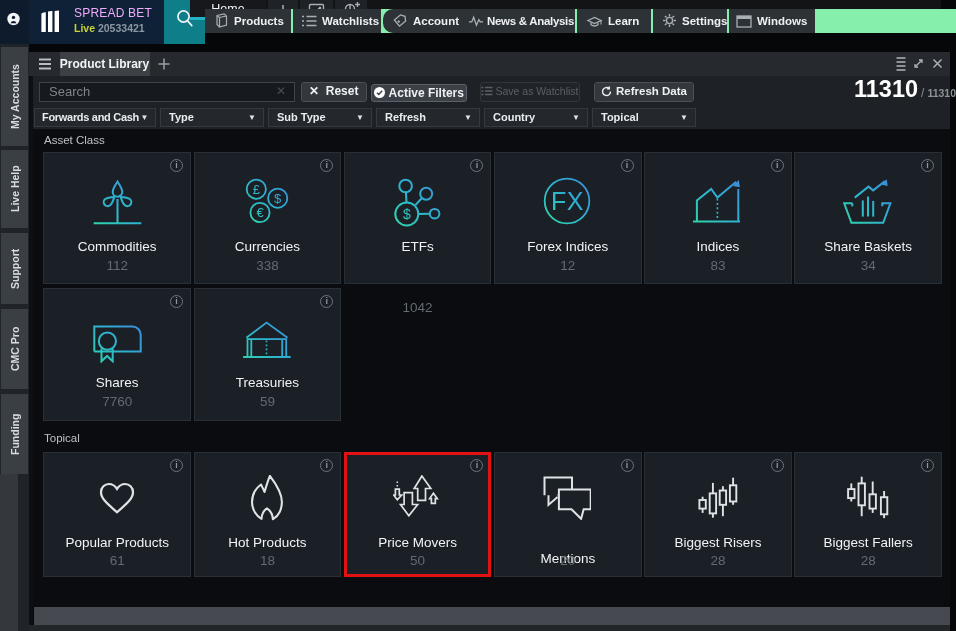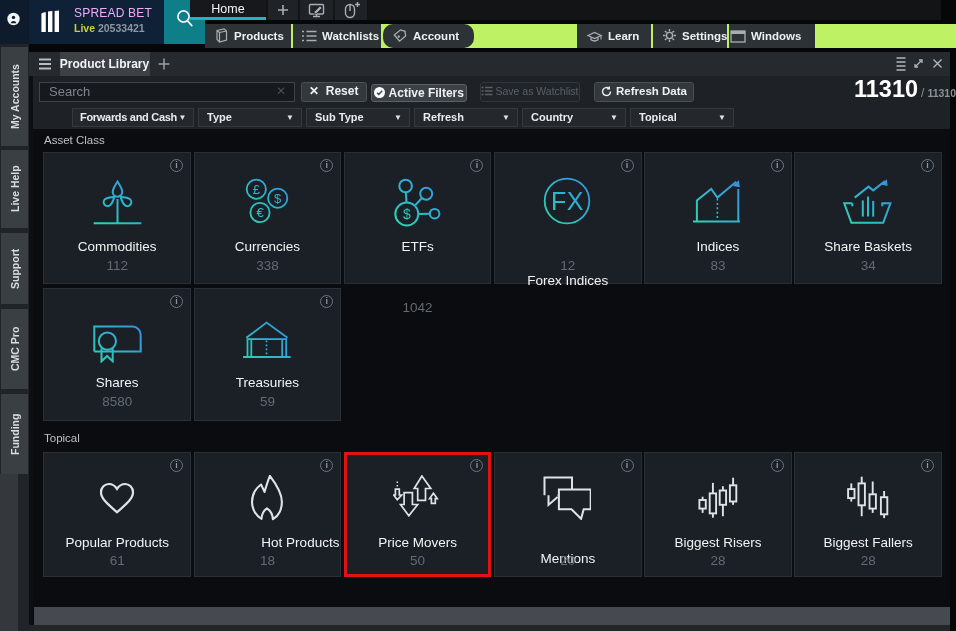--- a/index.html
+++ b/index.html
@@ -8,42 +8,42 @@
   .abs{position:absolute;}
   
   #pblock{left:0;top:0;width:29px;height:44px;background:#0d1b2c;}
   #cmc{left:29px;top:0;width:134.5px;height:44px;background:#0e2136;}
   #searchbtn{left:163.5px;top:0;width:41.5px;height:44px;background:#0e7e89;}
   #row1{left:190px;top:0;width:751px;height:20px;background:#121416;}
   .r1cell{position:absolute;top:0;height:20px;background:#1f2226;}
   #homecell{left:0;width:76px;background:#16181b;color:#f2f4f6;font-size:12.5px;
             text-align:center;line-height:19px;}
   #homeline{left:0;top:16.5px;width:76px;height:3.5px;background:#23b2c8;}
-  #row2{left:205px;top:24px;width:751px;height:24px;background:#bef264;}
+  #row2{left:205px;top:9px;width:751px;height:24px;background:#86efac;}
   .r2cell{position:absolute;top:0;height:24px;background:#2d3236;color:#eef0f2;
           font-size:11.5px;font-weight:bold;line-height:24px;white-space:nowrap;overflow:hidden;}
   .r2cell svg{vertical-align:-3px;margin-right:5px;}
   
   #sidebar{left:0;top:44px;width:29px;height:587px;background:#202327;}
   .stab{position:absolute;left:1px;width:27px;background:#3a3f44;}
   .stab span{position:absolute;left:0;top:0;width:27px;height:100%;
      display:flex;align-items:center;justify-content:center;
      writing-mode:vertical-rl;transform:rotate(180deg);
      color:#d9dde1;font-size:10.5px;font-weight:bold;white-space:nowrap;}
   #sbbottom{left:0;top:473.5px;width:18px;height:157.5px;background:#34383d;}
   
   #tabbar{left:29px;top:52px;width:921px;height:24px;background:#26292d;}
   #ptab{left:30.5px;top:0;width:90px;height:36px;background:#3d4146;color:#f2f4f6;
         font-size:12px;font-weight:bold;text-align:center;line-height:24px;}
   #searchrow{left:33px;top:76px;width:917px;height:30px;background:#1e2125;}
   #sledge{left:29px;top:76px;width:4px;height:548.5px;background:#0d0f12;}
   #filterrow{left:33px;top:106px;width:917px;height:23px;background:#1e2125;}
   .dd{position:absolute;top:2px;height:19px;background:#24282d;border:1px solid #353a40;
       box-sizing:border-box;color:#e9ecef;font-size:11px;font-weight:bold;line-height:17px;
-      padding-left:8px;margin-left:38px;}
+      padding-left:8px;}
   .dd:after{content:"\25BC";position:absolute;right:7px;top:0;font-size:8px;line-height:18px;color:#dfe3e7;}
   #content{left:33px;top:129px;width:917px;height:478px;background:#0a0c0f;}
   #scrollbar{left:33.5px;top:607px;width:916.5px;height:17.5px;background:#46494f;}
   #bottomstrip{left:29px;top:624.5px;width:921px;height:6.5px;background:#232629;}
   
   #sinput{left:39px;top:82px;width:256px;height:19.5px;background:#16191d;
           border:1px solid #3f444a;box-sizing:border-box;color:#7e858c;font-size:13px;
           line-height:17.5px;padding-left:9px;}
   .btn{position:absolute;top:82px;height:19.5px;background:#33383d;border:1px solid #4a5056;
        box-sizing:border-box;border-radius:3px;color:#eef1f3;font-size:12px;font-weight:bold;
@@ -128,34 +128,38 @@
     <svg width="16" height="14" viewBox="0 0 16 14">
         <path d="M1 2.5 h2 M1 7 h2 M1 11.5 h2 M5.5 2.5 h10 M5.5 7 h10 M5.5 11.5 h10" stroke="#a9afb5" stroke-width="1.7"></path>
       </svg>Watchlists</div>
   <div class="r2cell" style="left:178px;width:91px;padding-left:9px;box-sizing:border-box;border-radius:10px;">
     <svg width="16" height="15" viewBox="0 0 16 15">
         <g transform="rotate(-40 8 7.5)">
           <path d="M4 3.5 H12 L14.5 7.5 L12 11.5 H4 Z" fill="none" stroke="#a9afb5" stroke-width="1.3"></path>
           <circle cx="6.3" cy="7.5" r="1.2" fill="#a9afb5"></circle>
         </g>
       </svg>Account</div>
+  <div class="r2cell" style="left:257px;width:113px;padding-left:6px;box-sizing:border-box;letter-spacing:-0.3px;">
+    <svg width="16" height="14" viewBox="0 0 17 14" style="margin-right:3px;">
+        <path d="M1 8 h3 l2 -5 l3 8.5 l2.5 -6 l1.5 2.5 h3" fill="none" stroke="#a9afb5" stroke-width="1.4"></path>
+      </svg>News &amp; Analysis</div>
   <div class="r2cell" style="left:372px;width:74px;padding-left:9px;box-sizing:border-box;">
     <svg width="17" height="13" viewBox="0 0 17 13">
         <path d="M2 5.5 L8.5 2.5 L15 5.5 L8.5 8.5 Z" fill="none" stroke="#a9afb5" stroke-width="1.3"></path>
         <path d="M5 7.6 v2.2 q3.5 2.4 7 0 V7.6" fill="none" stroke="#a9afb5" stroke-width="1.3"></path>
         <line x1="15" y1="5.5" x2="15" y2="9.5" stroke="#a9afb5" stroke-width="1.1"></line>
       </svg>Learn</div>
   <div class="r2cell" style="left:448px;width:74px;padding-left:9px;box-sizing:border-box;">
     <svg width="15" height="15" viewBox="0 0 15 15">
       <g fill="none" stroke="#a9afb5" stroke-width="1.4">
       <circle cx="7.5" cy="7.5" r="3.1"></circle>
       <path d="M7.5 1 v2.4 M7.5 11.6 v2.4 M1 7.5 h2.4 M11.6 7.5 h2.4 M2.9 2.9 l1.7 1.7 M10.4 10.4 l1.7 1.7 M12.1 2.9 l-1.7 1.7 M4.6 10.4 l-1.7 1.7"></path>
       </g>
     </svg>Settings</div>
-  <div class="r2cell" style="left:524px;width:86px;padding-left:1px;box-sizing:border-box;">
+  <div class="r2cell" style="left:524px;width:86px;padding-left:7px;box-sizing:border-box;">
     <svg width="16" height="13" viewBox="0 0 16 13">
         <rect x="1" y="1" width="14" height="11" fill="none" stroke="#a9afb5" stroke-width="1.3"></rect>
         <rect x="1" y="1" width="14" height="3" fill="#a9afb5"></rect>
       </svg>Windows</div>
 </div>
 
 <div class="abs" id="sidebar"></div>
 <div class="stab" style="top:46.5px;height:99px;">
     <span>My Accounts</span>
   </div>
@@ -285,21 +289,21 @@
   </svg>
   <div class="t" style="top:85.5px;">ETFs</div>
   <div class="c" style="top:119px;margin-top:28px;">1042</div>
 </div>
 <div class="card r1" style="left:494px;">
   <div class="info">i</div>
   <svg style="left:46.8px;top:22.5px;" width="50" height="50" viewBox="0 0 50 50">
     <circle cx="25" cy="25" r="22.3" fill="none" stroke="url(#gt)" stroke-width="1.8"></circle>
     <text x="25.5" y="33.5" fill="url(#gt)" font-family="Liberation Sans" font-size="25px" text-anchor="middle" letter-spacing="0.5">FX</text>
   </svg>
-  <div class="t" style="top:85.5px;margin-top:34px;">Forex Indices</div>
+  <div class="t" style="top:85.5px;">Forex Indices</div>
   <div class="c" style="top:104.5px;">12</div>
 </div>
 <div class="card r1" style="left:644.2px;">
   <div class="info">i</div>
   <svg style="left:46.8px;top:25px;" width="50" height="45" viewBox="0 0 50 45">
     <g fill="none" stroke="url(#gt)" stroke-width="2">
       <line x1="1" y1="43.4" x2="48" y2="43.4"></line>
       <path d="M4.9 43.4 V22.4 L19.2 11 L25.4 19.5 L44.2 3.8"></path>
       <line x1="46.3" y1="11" x2="46.3" y2="43.4"></line>
       <line x1="25.4" y1="20.5" x2="25.4" y2="42.5" stroke-dasharray="2 2.4" stroke-width="1.6"></line>
@@ -329,21 +333,21 @@
 <div class="card r2" style="left:43.4px;">
   <div class="info">i</div>
   <svg style="left:48.6px;top:34px;" width="50" height="40" viewBox="0 0 50 40">
     <g fill="none" stroke="url(#gt)" stroke-width="2">
       <path d="M1.3 28.5 V3.6 H39.5 A8.2 8.2 0 0 1 47.7 11.8 V28.5 H1.3"></path>
       <circle cx="14.4" cy="18.1" r="8.6"></circle>
       <path d="M8.5 25.5 V38.3 L14.1 33 L19.7 38.3 V25.5"></path>
     </g>
   </svg>
   <div class="t" style="top:85.5px;">Shares</div>
-  <div class="c" style="top:104.5px;">8580</div>
+  <div class="c" style="top:104.5px;">7760</div>
 </div>
 <div class="card r2" style="left:193.6px;">
   <div class="info">i</div>
   <svg style="left:47.9px;top:31px;" width="50" height="38" viewBox="0 0 50 38">
     <g fill="none" stroke="url(#gt)" stroke-width="1.8">
       <path d="M4.3 17.8 L24.6 2.6 L45.5 17.8"></path>
       <rect x="5.5" y="19.1" width="38.7" height="17.8"></rect>
       <line x1="1.1" y1="36.9" x2="48.7" y2="36.9" stroke-width="2"></line>
       <line x1="9.3" y1="19.1" x2="9.3" y2="36.9"></line>
       <line x1="40.2" y1="19.1" x2="40.2" y2="36.9"></line>
@@ -360,21 +364,21 @@
     <path d="M18 30.2 C 11 23.8 2 17.6 2 10.2 C 2 5.4 5.7 2 9.9 2 C 13.1 2 16.1 3.9 18 7 C 19.9 3.9 22.9 2 26.1 2 C 30.3 2 34 5.4 34 10.2 C 34 17.6 25 23.8 18 30.2 Z" fill="none" stroke="#dfe3e7" stroke-width="2.2"></path>
   </svg>
   <div class="t" style="top:84.5px;">Popular Products</div>
   <div class="c" style="top:101.5px;">61</div>
 </div>
 <div class="card r3" style="left:193.6px;">
   <div class="info">i</div>
   <svg style="left:55.9px;top:22px;" width="34" height="48" viewBox="0 0 34 48">
     <path d="M19.9 0.8 C 25 7.5 31.9 17 31.9 26.9 C 31.9 34.5 28.4 41.3 23.4 43.9 L 22.9 44.2 C 22.5 39.5 20.5 35.5 16.9 33.4 C 13.5 35.5 11.8 39.5 11.5 43.9 C 6.5 41.3 2 34.5 2 26.9 C 2 20.5 4.5 14.5 11 9.5 C 12.5 12.5 13.8 15 14.5 17 C 16 12 17.5 6.5 19.9 0.8 Z" fill="none" stroke="#dfe3e7" stroke-width="2.1" stroke-linejoin="round"></path>
   </svg>
-  <div class="t" style="top:84.5px;margin-left:33px;">Hot Products</div>
+  <div class="t" style="top:84.5px;">Hot Products</div>
   <div class="c" style="top:101.5px;">18</div>
 </div>
 <div class="card r3 red" style="left:343.8px;">
   <div class="info">i</div>
   <svg style="left:48.2px;top:22px;" width="46" height="42" viewBox="0 0 46 42">
     <g fill="#1b2027" stroke="#dfe3e7" stroke-width="1.7" stroke-linejoin="miter">
       <path d="M15.8 40.8 L7.5 29.5 H11.1 V17.6 H19.4 V29.5 H24.7 Z"></path>
       <path d="M28.9 1 L21.2 13.5 H24.7 V25.4 H32.5 V13.5 H37.8 Z"></path>
       <path d="M4.3 24.8 L0.6 20 H2.4 V14.2 H6.3 V20 H8.7 Z"></path>
       <path d="M40.4 18.2 L36.6 23.6 H38.4 V28.3 H42.3 V23.6 H44.3 Z"></path>

